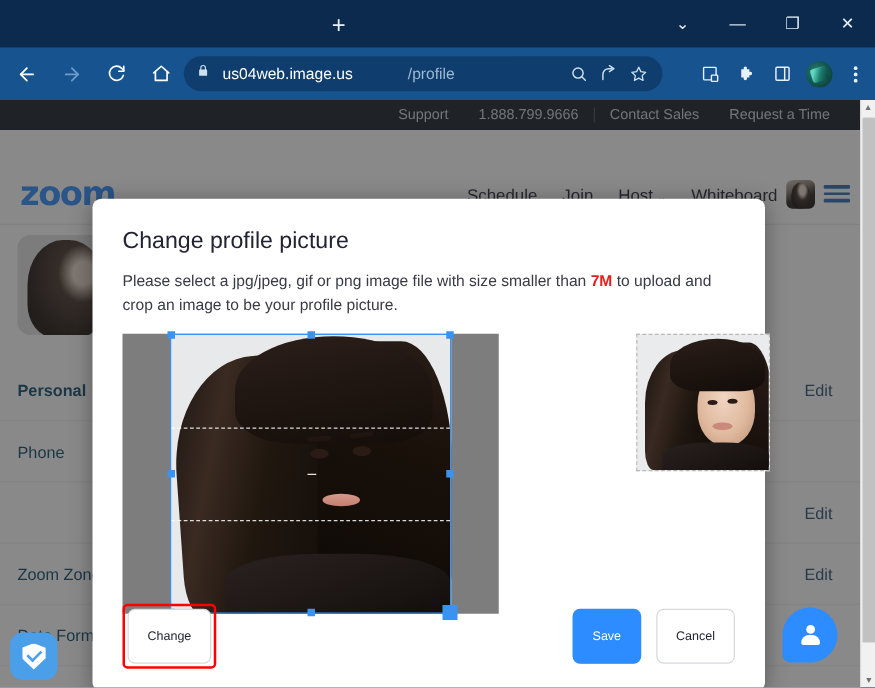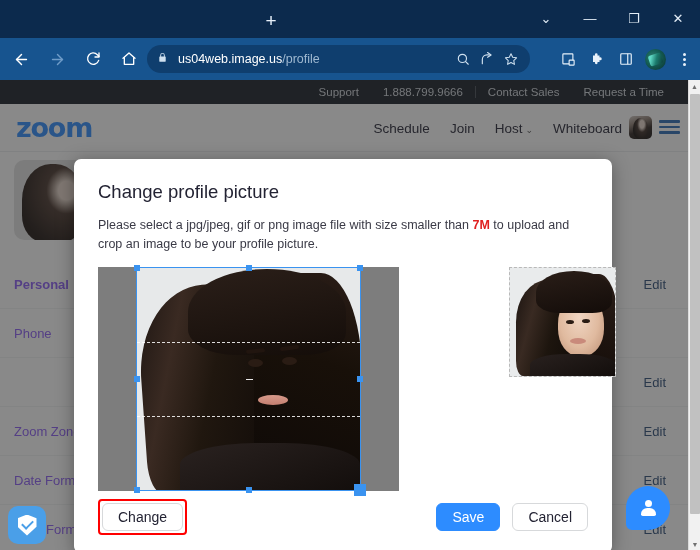--- a/index.html
+++ b/index.html
@@ -61,21 +61,21 @@
   }
   .navbtn.dim { color: #6f9cc8; }
   .navbtn svg { display: block; }
   .omnibox {
     position: absolute; left: 147px; top: 7px; width: 383px; height: 28px;
     background: #0f3e6e; border-radius: 14px; display: flex; align-items: center;
     padding: 0 10px;
   }
   .lock { width: 12px; color: #cfe0ef; flex: 0 0 auto; }
   .urltext { margin-left: 9px; font-size: 12.5px; white-space: nowrap; color: #ffffff; }
-  .urltext .path { color: #9fb9d1; }
+  .urltext .path { color: #9fb9d1; margin-left: 44px; }
   .omni-icons { position: absolute; right: 8px; top: 4px; display: flex; gap: 2px; }
   .omni-icons div {
     width: 22px; height: 20px; display: flex; align-items: center; justify-content: center;
     color: #cfe0ef;
   }
   .tb-right {
     position: absolute; right: 2px; top: 7px; display: flex; align-items: center; gap: 1px;
   }
   .tb-right .ti {
     width: 28px; height: 28px; display: flex; align-items: center; justify-content: center;
@@ -103,21 +103,21 @@
     height: 24px; background: #141b24; display: flex; align-items: center;
     justify-content: flex-end; padding-right: 12px; gap: 0;
   }
   .topbar a {
     color: #cfd4da; font-size: 11.5px; text-decoration: none; padding: 0 12px;
   }
   .topbar .sep { width: 1px; height: 12px; background: #454c55; }
 
   .zheader {
     height: 48px; background: #ffffff; display: flex; align-items: center;
-    position: relative; border-bottom: 1px solid #eceef0;
+    position: relative; border-bottom: 1px solid #eceef0; margin-top: 28px;
   }
   .zoom-logo {
     margin-left: 16px; color: #2D8CFF; font-size: 27px; font-weight: bold;
     letter-spacing: -1.2px; font-family: "DejaVu Sans", sans-serif;
   }
   .znav {
     position: absolute; right: 66px; top: 0; height: 48px;
     display: flex; align-items: center; gap: 20px;
   }
   .znav a { color: #232333; font-size: 13.5px; text-decoration: none; white-space: nowrap; }
@@ -148,21 +148,21 @@
     content:""; position:absolute; left:8px; top:4px; width:62px; height:78px;
     background: radial-gradient(ellipse at 72% 34%, #e8d8cc 0 13%, #46332a 32%, #1b120e 78%);
     border-radius: 46% 46% 34% 34%;
   }
   .rows { position: absolute; left: 0; top: 108px; width: 100%; }
   .prow {
     height: 49px; display: flex; align-items: center;
     padding: 0 0 0 14px; font-size: 13px; color: #232333;
     border-bottom: 1px solid #f2f3f4;
   }
-  .prow .lbl { width: 112px; flex: 0 0 auto; color: #8b5cf6; }
+  .prow .lbl { width: 112px; flex: 0 0 auto; color: #0c4a6e; }
   .prow.head .lbl { font-weight: bold; }
   .prow .val { flex: 1; color: #6e6e7a; font-size: 12.5px; }
   .prow .edit { color: #2D4D77; font-size: 13px; margin-right: 22px; }
   .addnum { color: #232333; font-size: 13px; }
 
   
   .overlay {
     position: absolute; left: 0; top: 80px; width: 688px; height: 470px;
     background: rgba(40,40,40,0.55);
   }
@@ -288,21 +288,21 @@
     position:absolute; left:20px; top:86px; width:86px; height:26px;
     background: linear-gradient(160deg, #29211f 0%, #110c0a 100%);
     border-radius: 42% 42% 0 0;
   }
 
   .dlg-footer {
     position: absolute; left: 24px; right: 24px; bottom: 18px;
     display: flex; align-items: center;
   }
   .btn {
-    height: 28px; padding: 4px 15px; border-radius: 6px; font-size: 14px;
+    height: 44px; padding: 4px 15px; border-radius: 6px; font-size: 10px;
     display: inline-flex; align-items: center; justify-content: center;
     border: 1px solid #d7d9db; background: #fff; color: #232333;
     white-space: nowrap;
   }
   .btn.primary { background: #2D8CFF; border-color: #2D8CFF; color: #fff; }
   .change-wrap {
     border: 2px solid #ff0000; border-radius: 4px; padding: 2px; display: inline-block;
   }
   .spacer { flex: 1; }
   .gap { width: 12px; }

